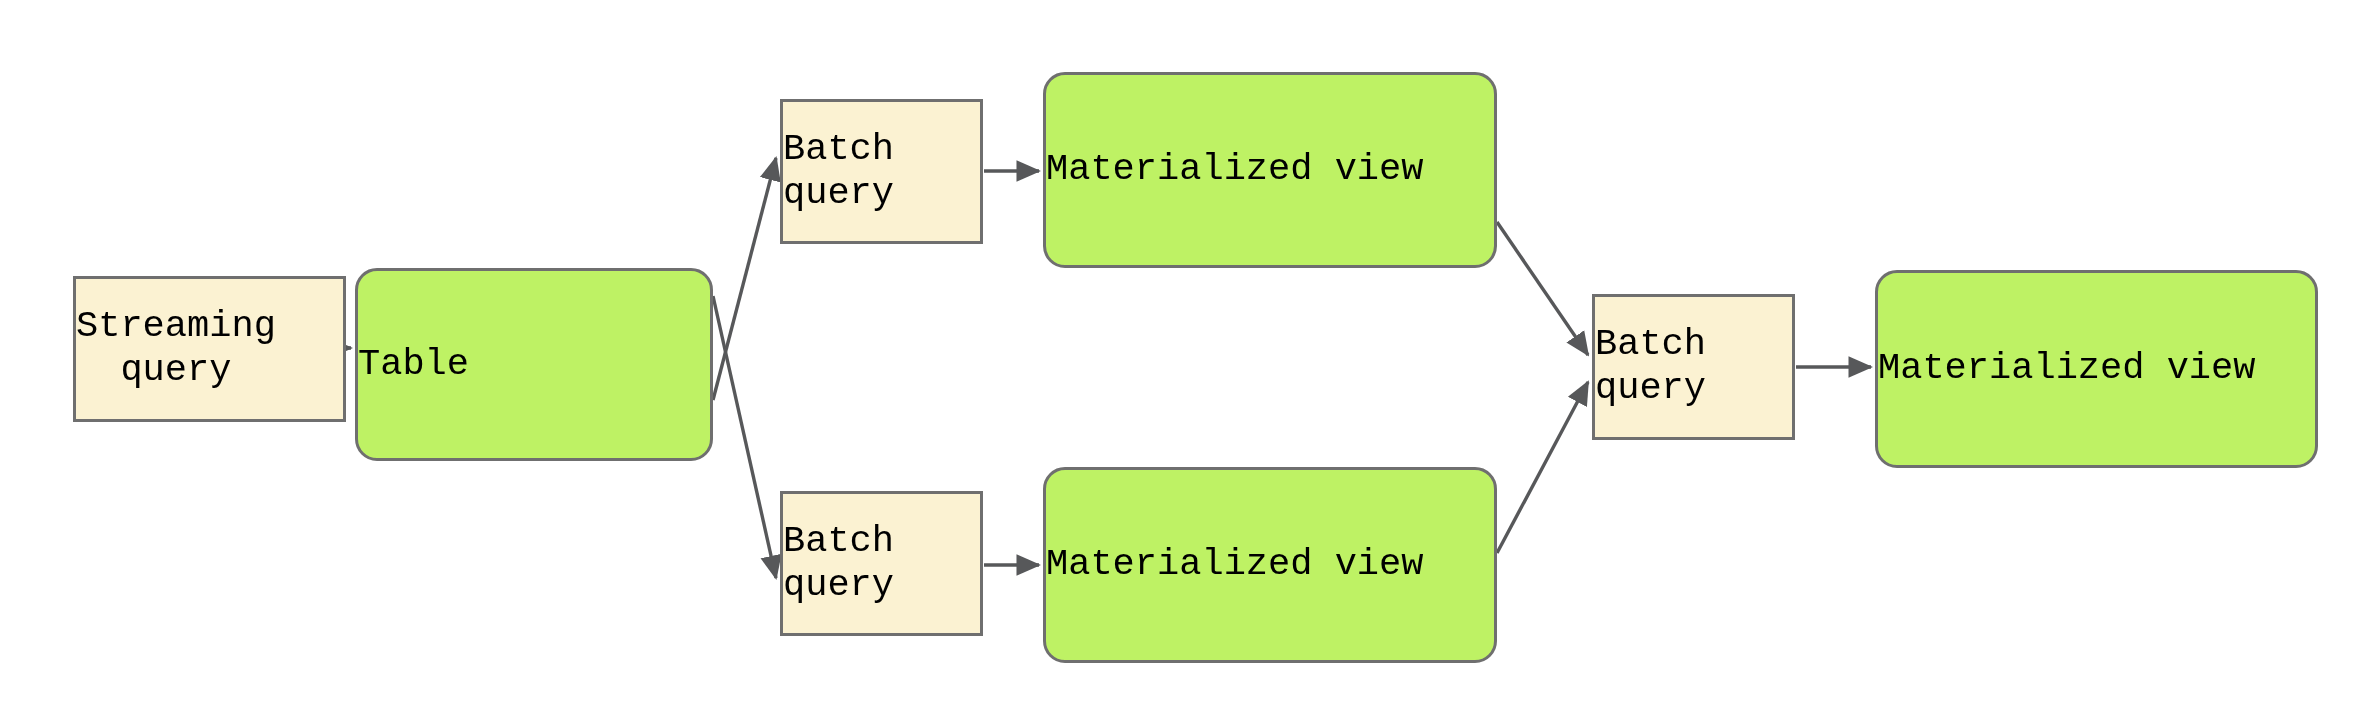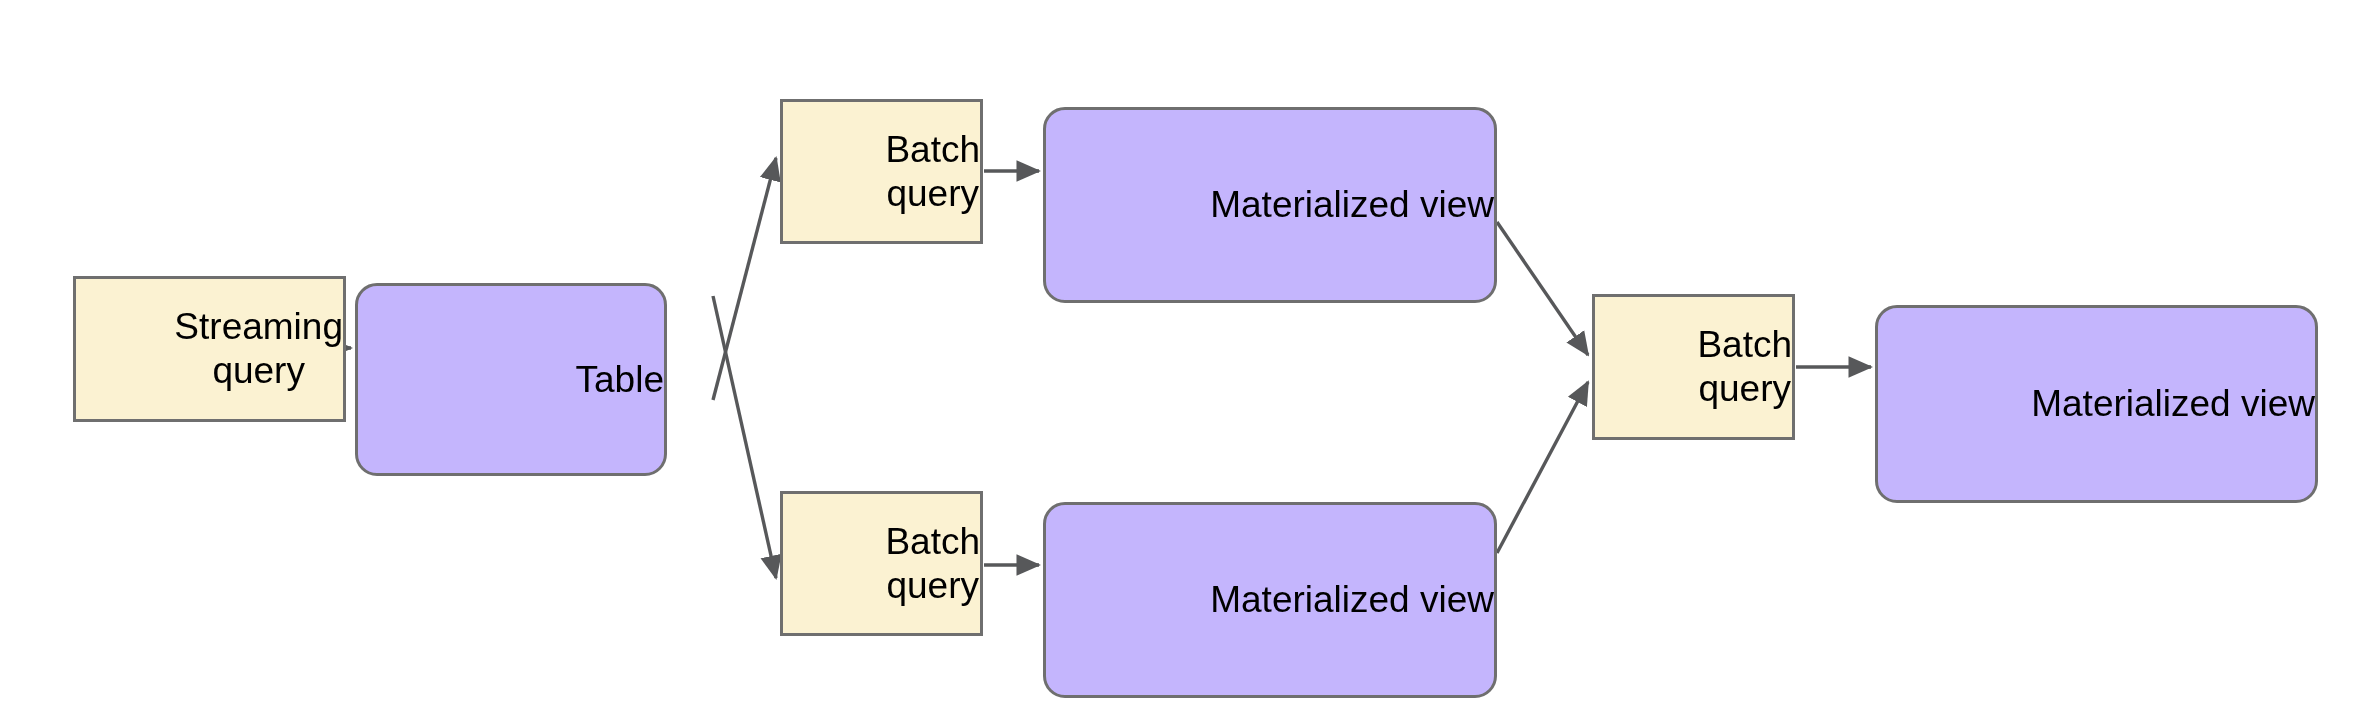--- a/index.html
+++ b/index.html
@@ -24,39 +24,38 @@
     top: 0;
     width: 2370px;
     height: 720px;
     pointer-events: none;
   }
   .node {
     position: absolute;
     box-sizing: border-box;
     display: flex;
     align-items: center;
-    justify-content: flex-end;
+    justify-content: flex-start;
     text-align: center;
     color: #000000;
-    font-family: Liberation Sans, sans-serif;
+    font-family: Liberation Mono, monospace;
     font-size: 37px;
     line-height: 1.18;
     letter-spacing: 0px;
     white-space: pre-line;
   }
   .node.process {
     background: #fbf2d2;
     border: 3px solid #6f6f6f;
     border-radius: 0px;
   }
   .node.store {
-    background: #c4b5fd;
+    background: #bef264;
     border: 3px solid #6f6f6f;
     border-radius: 22px;
-    margin-top: 35px;
   }
   .node-label {
     display: block;
     white-space: pre-line;
   }
 </style>
 </head>
 <body>
 
 <div id="canvas">
@@ -83,21 +82,21 @@
     <line x1="1497" y1="553" x2="1588" y2="382" stroke="#57585a" stroke-width="3.4" marker-end="url(#arrowhead)"></line>
 
     <line x1="1796" y1="367" x2="1871" y2="367" stroke="#57585a" stroke-width="3.4" marker-end="url(#arrowhead)"></line>
   </svg>
 
   <div class="node process" style="left:32px; top:276px; width:273px; height:146px;margin-left:41px;">
     <span class="node-label">Streaming
 query</span>
   </div>
 
-  <div class="node store" style="left:355px; top:248px; width:312px; height:193px;padding-left:48px;">
+  <div class="node store" style="left:355px; top:268px; width:358px; height:193px;">
     <span class="node-label">Table</span>
   </div>
 
   <div class="node process" style="left:780px; top:99px; width:203px; height:145px;">
     <span class="node-label">Batch
 query</span>
   </div>
 
   <div class="node store" style="left:1043px; top:72px; width:454px; height:196px;">
     <span class="node-label">Materialized view</span>

